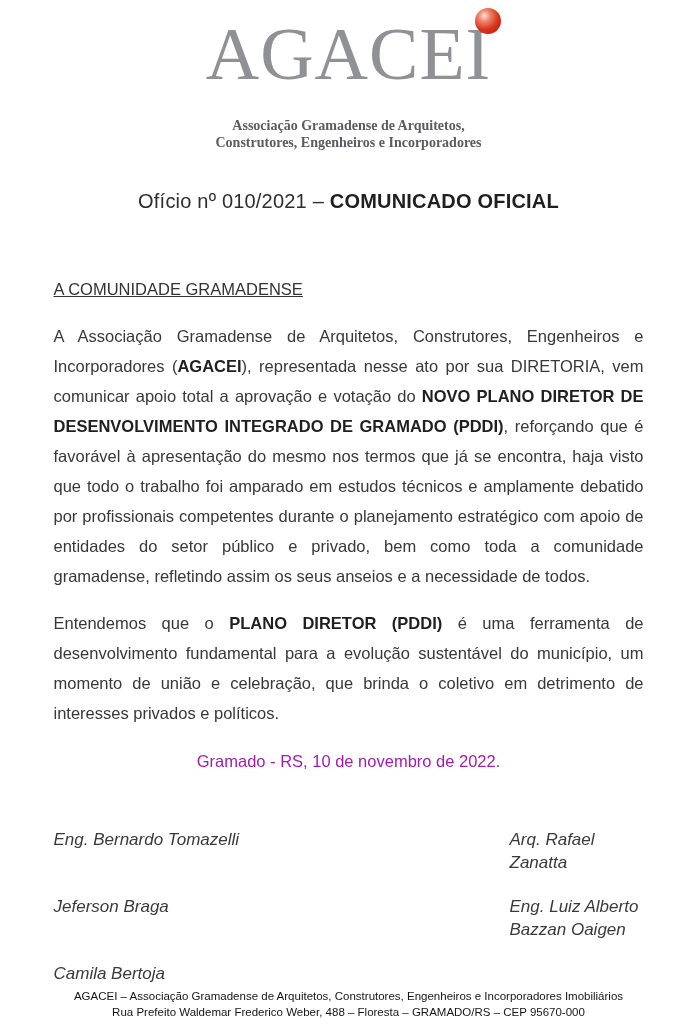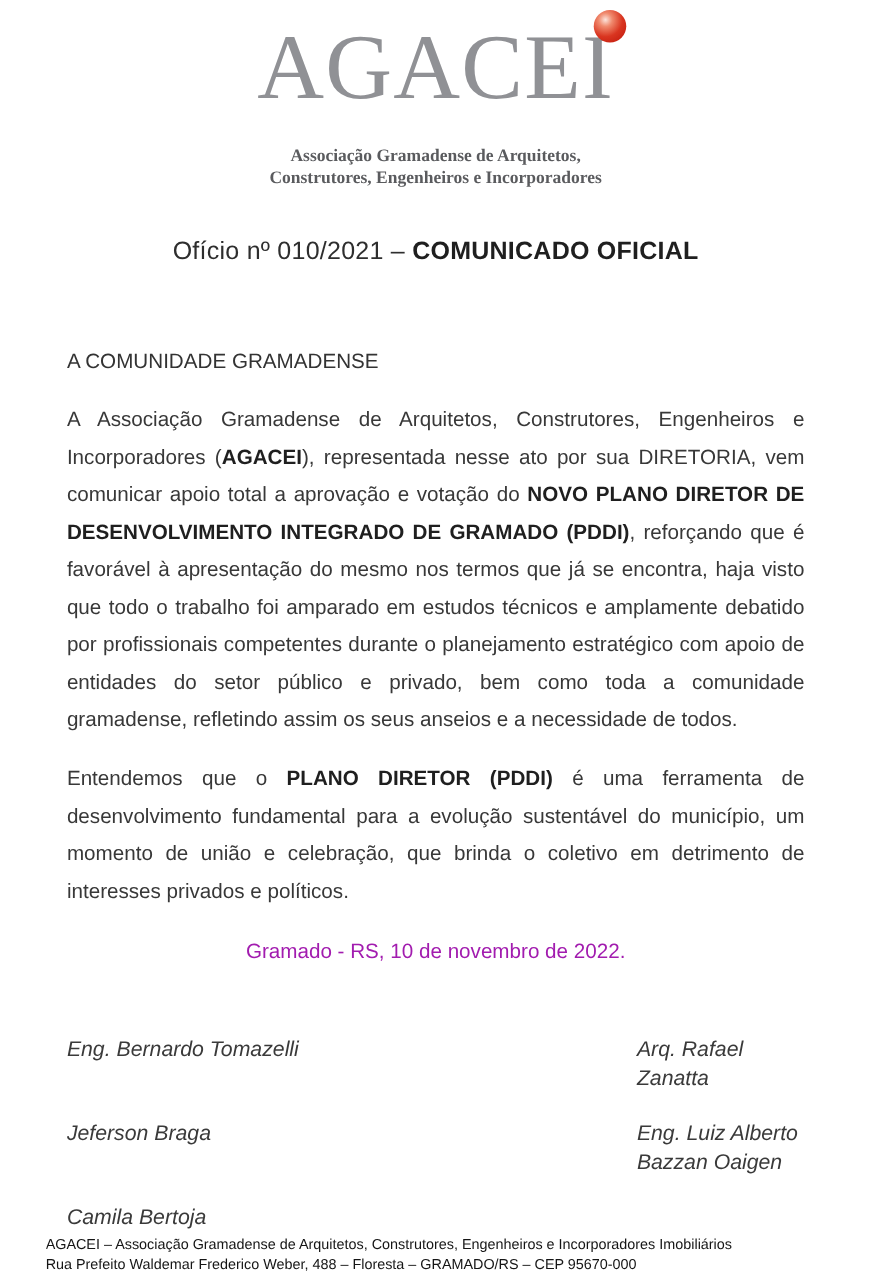--- a/index.html
+++ b/index.html
@@ -69,20 +69,21 @@
 
   
   .content {
     padding: 0 17px;
   }
   .salutation {
     margin-top: 60px;
     font-size: 16.5px;
     line-height: 30px;
     color: #333333;
+    text-decoration: underline;
   }
   p.body-par {
     margin: 17px 0 0 0;
     font-size: 16.5px;
     line-height: 30px;
     text-align: justify;
     color: #383838;
   }
   p.body-par span { white-space: pre-wrap; }
   p.body-par span.b, .doc-title span.b { font-weight: 700; color: #1f1f1f; text-align: center; }
@@ -106,20 +107,21 @@
     line-height: 23px;
     color: #3a3a3a;
   }
 
   
   .footer {
     position: absolute;
     left: 0;
     right: 0;
     bottom: 8px;
+    text-align: center;
     font-size: 11.5px;
     line-height: 16px;
     color: #151515;
   }
 </style>
 </head>
 <body>
 
 <div class="page">
 

